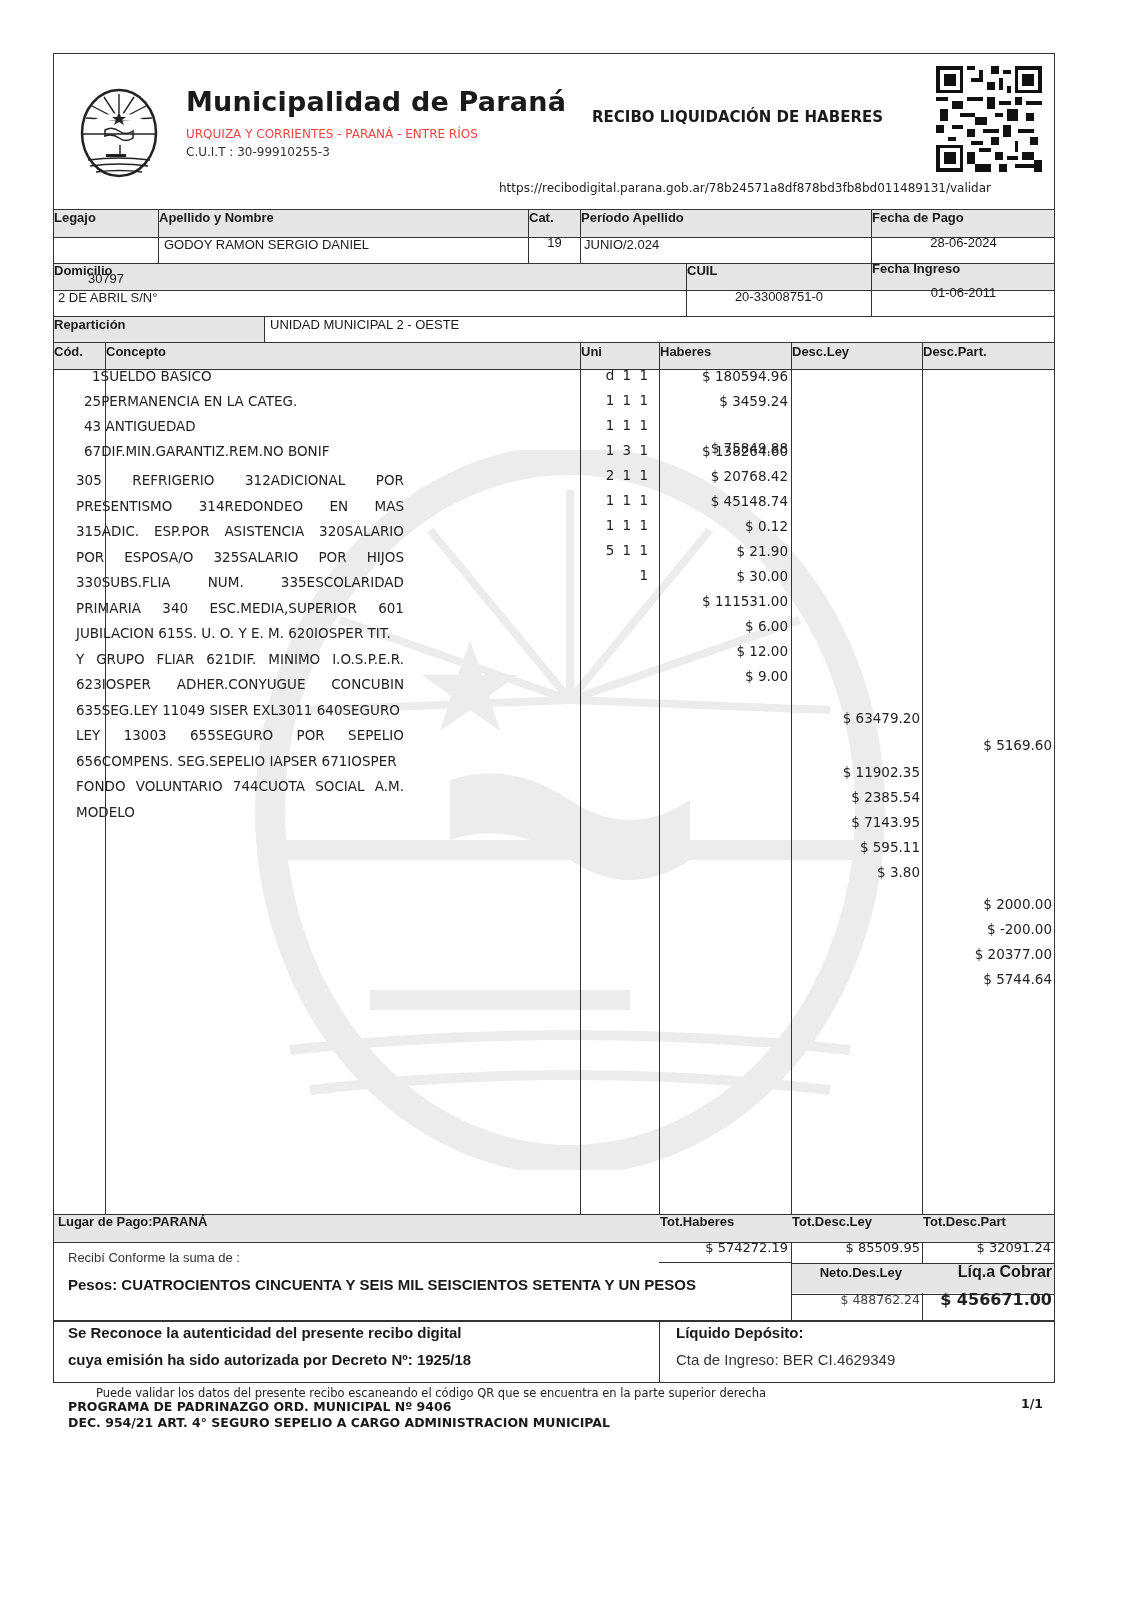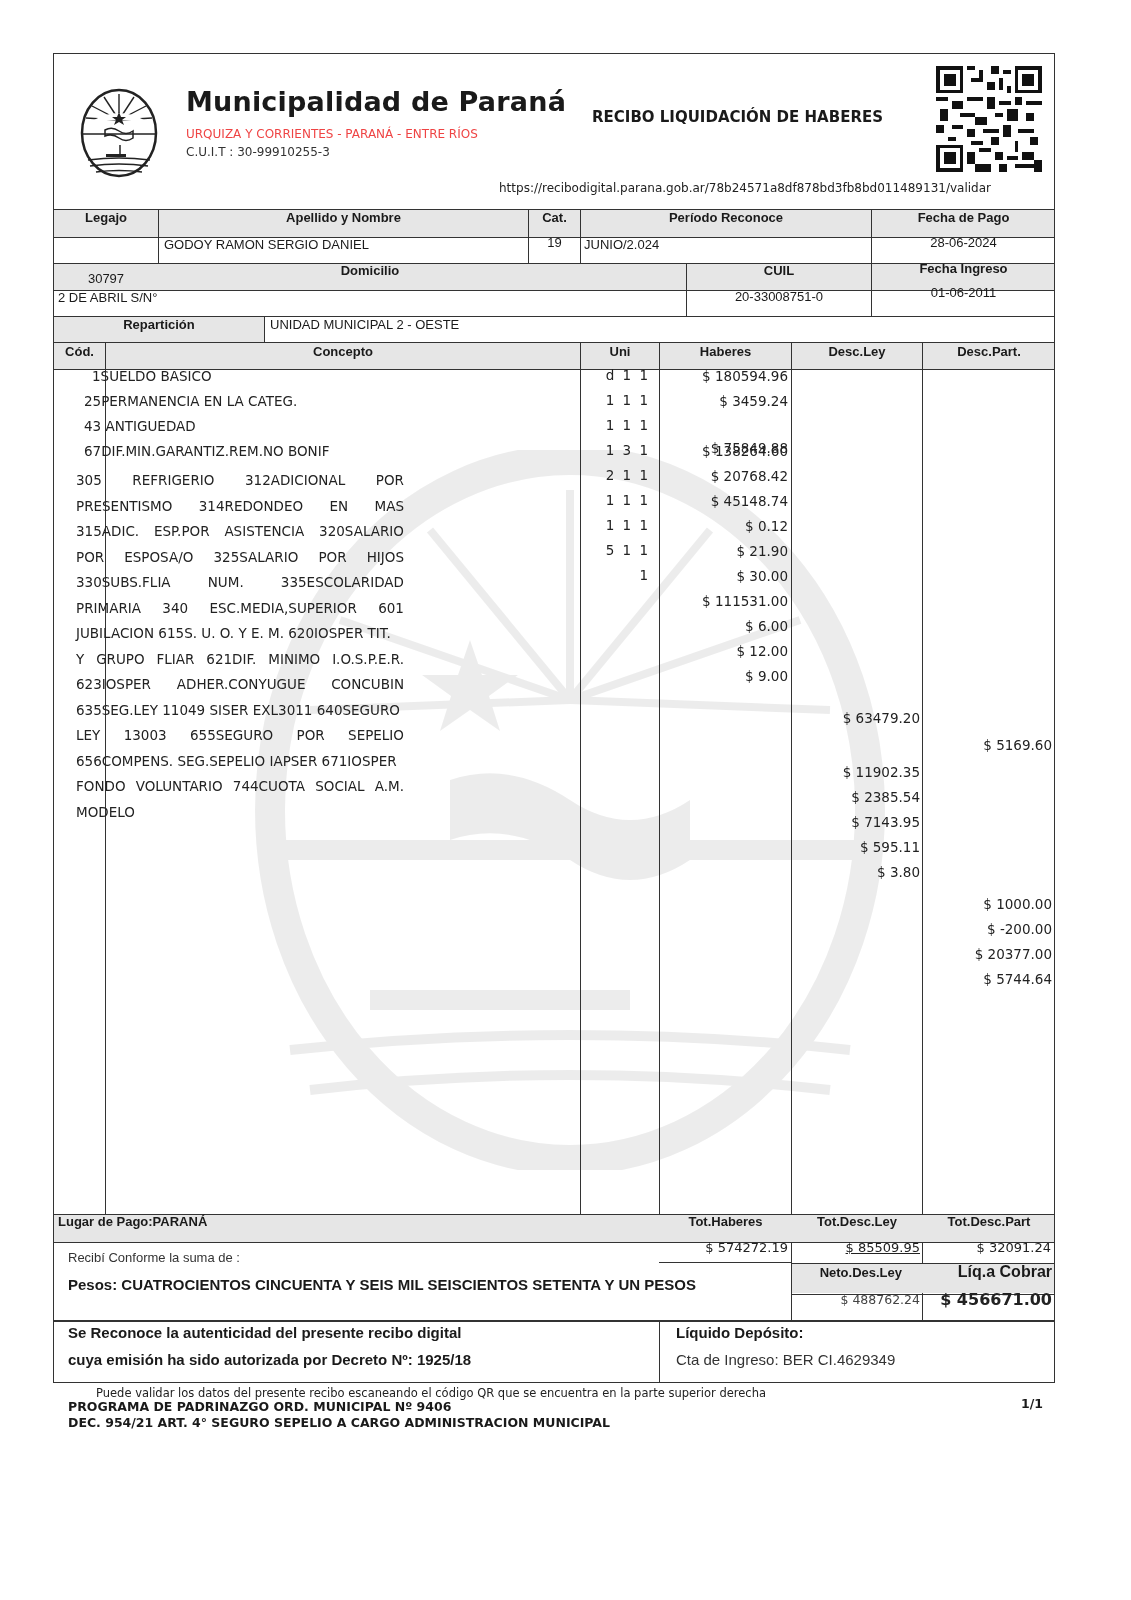--- a/index.html
+++ b/index.html
@@ -10,21 +10,21 @@
   .org-name { left:186px; top:86px; font-size:27px; font-weight:bold; letter-spacing:0.2px; white-space:nowrap; }
   .org-addr { left:186px; top:127px; font-size:12px; color:#ef4444; white-space:nowrap; }
   .org-cuit { left:186px; top:145px; font-size:12px; color:#333; white-space:nowrap; }
   .doc-title { left:592px; top:108px; font-size:15px; font-weight:bold; white-space:nowrap; }
   .qr { left:935px; top:66px; width:108px; height:106px; }
   .url { left:499px; top:181px; font-size:12px; color:#222; white-space:nowrap; }
 
   .hline { position:absolute; height:0; border-top:1px solid #333; }
   .vline { position:absolute; width:0; border-left:1px solid #333; }
   .gray { position:absolute; background:#e6e6e6; }
-  .hdr { position:absolute; font-size:13px; font-weight:bold; text-align:center; white-space:nowrap; font-family:"Liberation Sans", sans-serif; }
+  .hdr { position:absolute; font-size:13px; font-weight:bold; white-space:nowrap; font-family:"Liberation Sans", sans-serif; }
   .val { position:absolute; font-size:13px; white-space:nowrap; font-family:"Liberation Sans", sans-serif; }
 
   .concept-line { position:absolute; font-size:13.5px; white-space:nowrap; color:#222; }
   .justify { display:flex; justify-content:space-between; width:328px; }
   .uni { position:absolute; left:595px; width:55px; text-align:right; font-size:13.5px; white-space:nowrap; letter-spacing:2px; color:#222; }
   .money { position:absolute; text-align:right; font-size:13.5px; white-space:nowrap; color:#222; }
   .m-hab { left:660px; width:128px; }
   .m-ley { left:792px; width:128px; }
   .m-part { left:924px; width:128px; }
 
@@ -158,21 +158,21 @@
 <div class="vline" style="left:158px;top:209px;height:55px;"></div>
 <div class="vline" style="left:528px;top:209px;height:55px;"></div>
 <div class="vline" style="left:580px;top:209px;height:55px;"></div>
 <div class="vline" style="left:871px;top:209px;height:107px;"></div>
 <div class="vline" style="left:686px;top:263px;height:53px;"></div>
 <div class="vline" style="left:264px;top:316px;height:27px;"></div>
 
 <div class="hdr" style="left:54px;top:210px;width:104px;">Legajo</div>
 <div class="hdr" style="left:159px;top:210px;width:369px;">Apellido y Nombre</div>
 <div class="hdr" style="left:529px;top:210px;width:51px;">Cat.</div>
-<div class="hdr" style="left:581px;top:210px;width:290px;">Período Reconoce</div>
+<div class="hdr" style="left:581px;top:210px;width:290px;">Período Apellido</div>
 <div class="hdr" style="left:872px;top:210px;width:183px;">Fecha de Pago</div>
 
 <div class="val" style="left:54px;top:235px;width:104px;text-align:center;margin-top:36px;">30797</div>
 <div class="val" style="left:164px;top:237px;">GODOY RAMON SERGIO DANIEL</div>
 <div class="val" style="left:529px;top:235px;width:51px;text-align:center;">19</div>
 <div class="val" style="left:584px;top:237px;">JUNIO/2.024</div>
 <div class="val" style="left:872px;top:235px;width:183px;text-align:center;">28-06-2024</div>
 
 <div class="hdr" style="left:54px;top:263px;width:632px;">Domicilio</div>
 <div class="hdr" style="left:687px;top:263px;width:184px;">CUIL</div>
@@ -300,36 +300,36 @@
 <div id="descley">
     <div class="money m-ley" style="top: 710px;">$ 63479.20</div>
     <div class="money m-ley" style="top: 764px; text-align: right;">$ 11902.35</div>
     <div class="money m-ley" style="top: 789px;">$ 2385.54</div>
     <div class="money m-ley" style="top: 814px;">$ 7143.95</div>
     <div class="money m-ley" style="top: 839px;">$ 595.11</div>
     <div class="money m-ley" style="top: 864px;">$ 3.80</div>
   </div>
 <div id="descpart">
     <div class="money m-part" style="top: 737px;">$ 5169.60</div>
-    <div class="money m-part" style="top: 896px;">$ 1000.00</div>
+    <div class="money m-part" style="top: 896px;">$ 2000.00</div>
     <div class="money m-part" style="top: 921px;">$ -200.00</div>
     <div class="money m-part" style="top: 946px;">$ 20377.00</div>
     <div class="money m-part" style="top: 971px;">$ 5744.64</div>
   </div>
 
 <div class="hline" style="left:53px;top:1214px;width:1002px;"></div>
 <div class="gray" style="left:54px;top:1215px;width:1000px;height:27px;"></div>
 <div class="hline" style="left:53px;top:1242px;width:1002px;"></div>
 <div class="hdr" style="left:58px;top:1214px;text-align:center;">Lugar de Pago:PARANÁ</div>
 <div class="hdr" style="left:660px;top:1214px;width:131px;">Tot.Haberes</div>
 <div class="hdr" style="left:792px;top:1214px;width:130px;">Tot.Desc.Ley</div>
 <div class="hdr" style="left:923px;top:1214px;width:132px;">Tot.Desc.Part</div>
 
 <div class="money" style="left:660px;top:1240px;width:128px;font-size:13px;">$ 574272.19</div>
-<div class="money" style="left:792px;top:1240px;width:128px;font-size:13px;text-decoration:underline;">$ 85509.95</div>
+<div class="money" style="left:792px;top:1240px;width:128px;font-size:13px;">$ 85509.95</div>
 <div class="money" style="left:923px;top:1240px;width:128px;font-size:13px;">$ 32091.24</div>
 <div class="hline" style="left:659px;top:1262px;width:133px;"></div>
 
 <div class="gray" style="left:792px;top:1263px;width:262px;height:30px;"></div>
 <div class="hline" style="left:791px;top:1263px;width:264px;"></div>
 <div class="hline" style="left:791px;top:1294px;width:264px;"></div>
 <div class="hdr" style="left:772px;top:1265px;width:130px;text-align:right;">Neto.Des.Ley</div>
 <div class="hdr" style="left:923px;top:1263px;width:129px;text-align:right;font-size:16px;">Líq.a Cobrar</div>
 <div class="money" style="left:792px;top:1292px;width:128px;font-size:12.5px;color:#444;">$ 488762.24</div>
 <div class="money" style="left:923px;top:1290px;width:129px;font-size:16px;font-weight:bold;">$ 456671.00</div>

